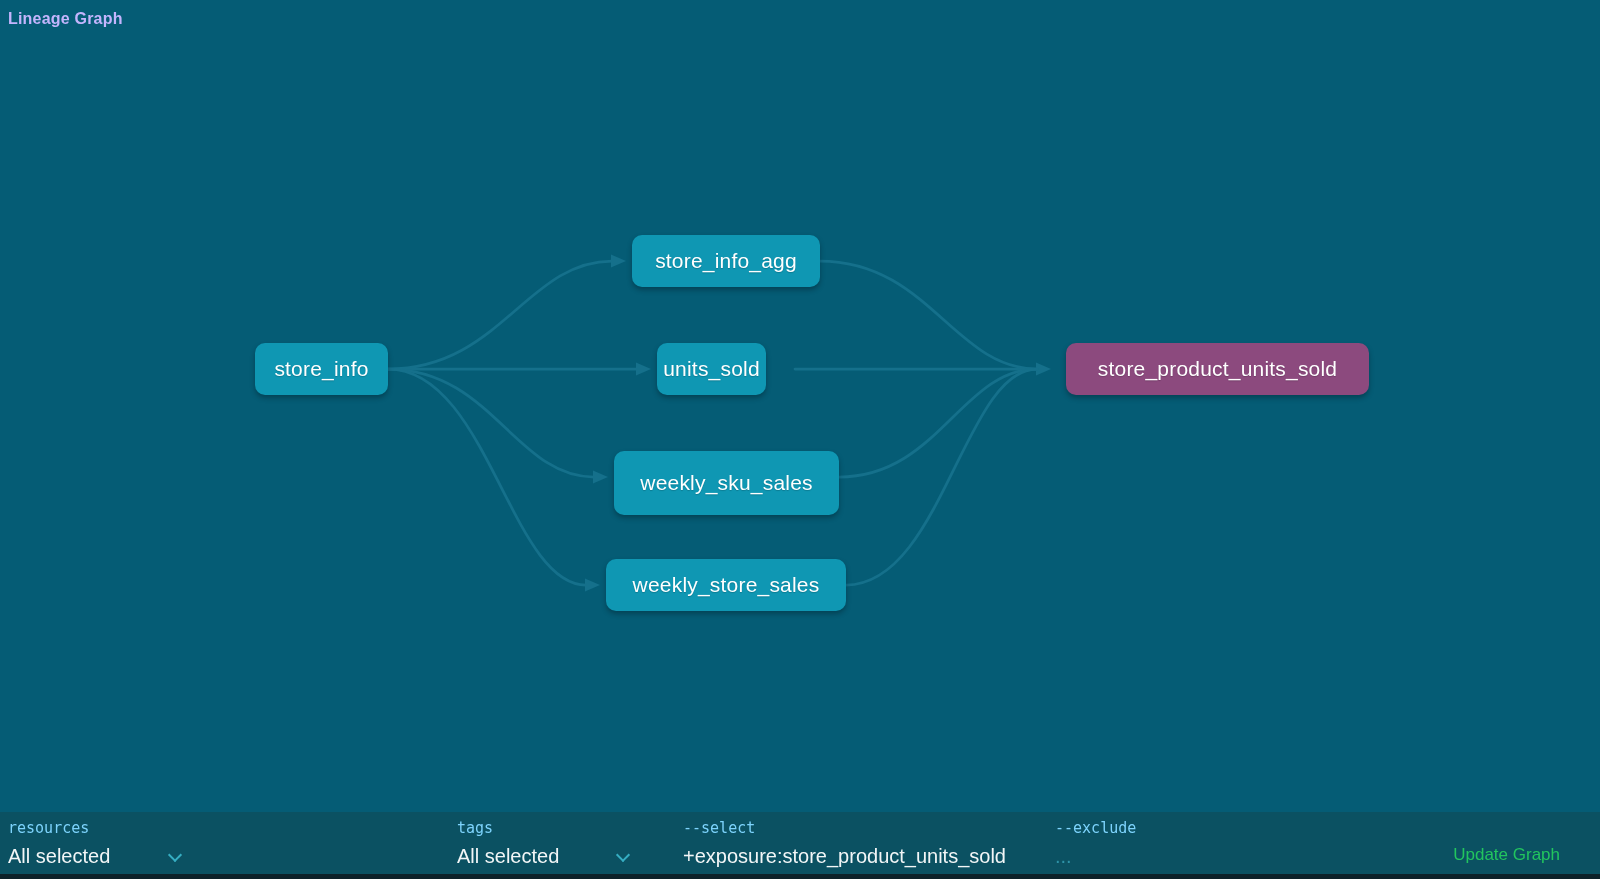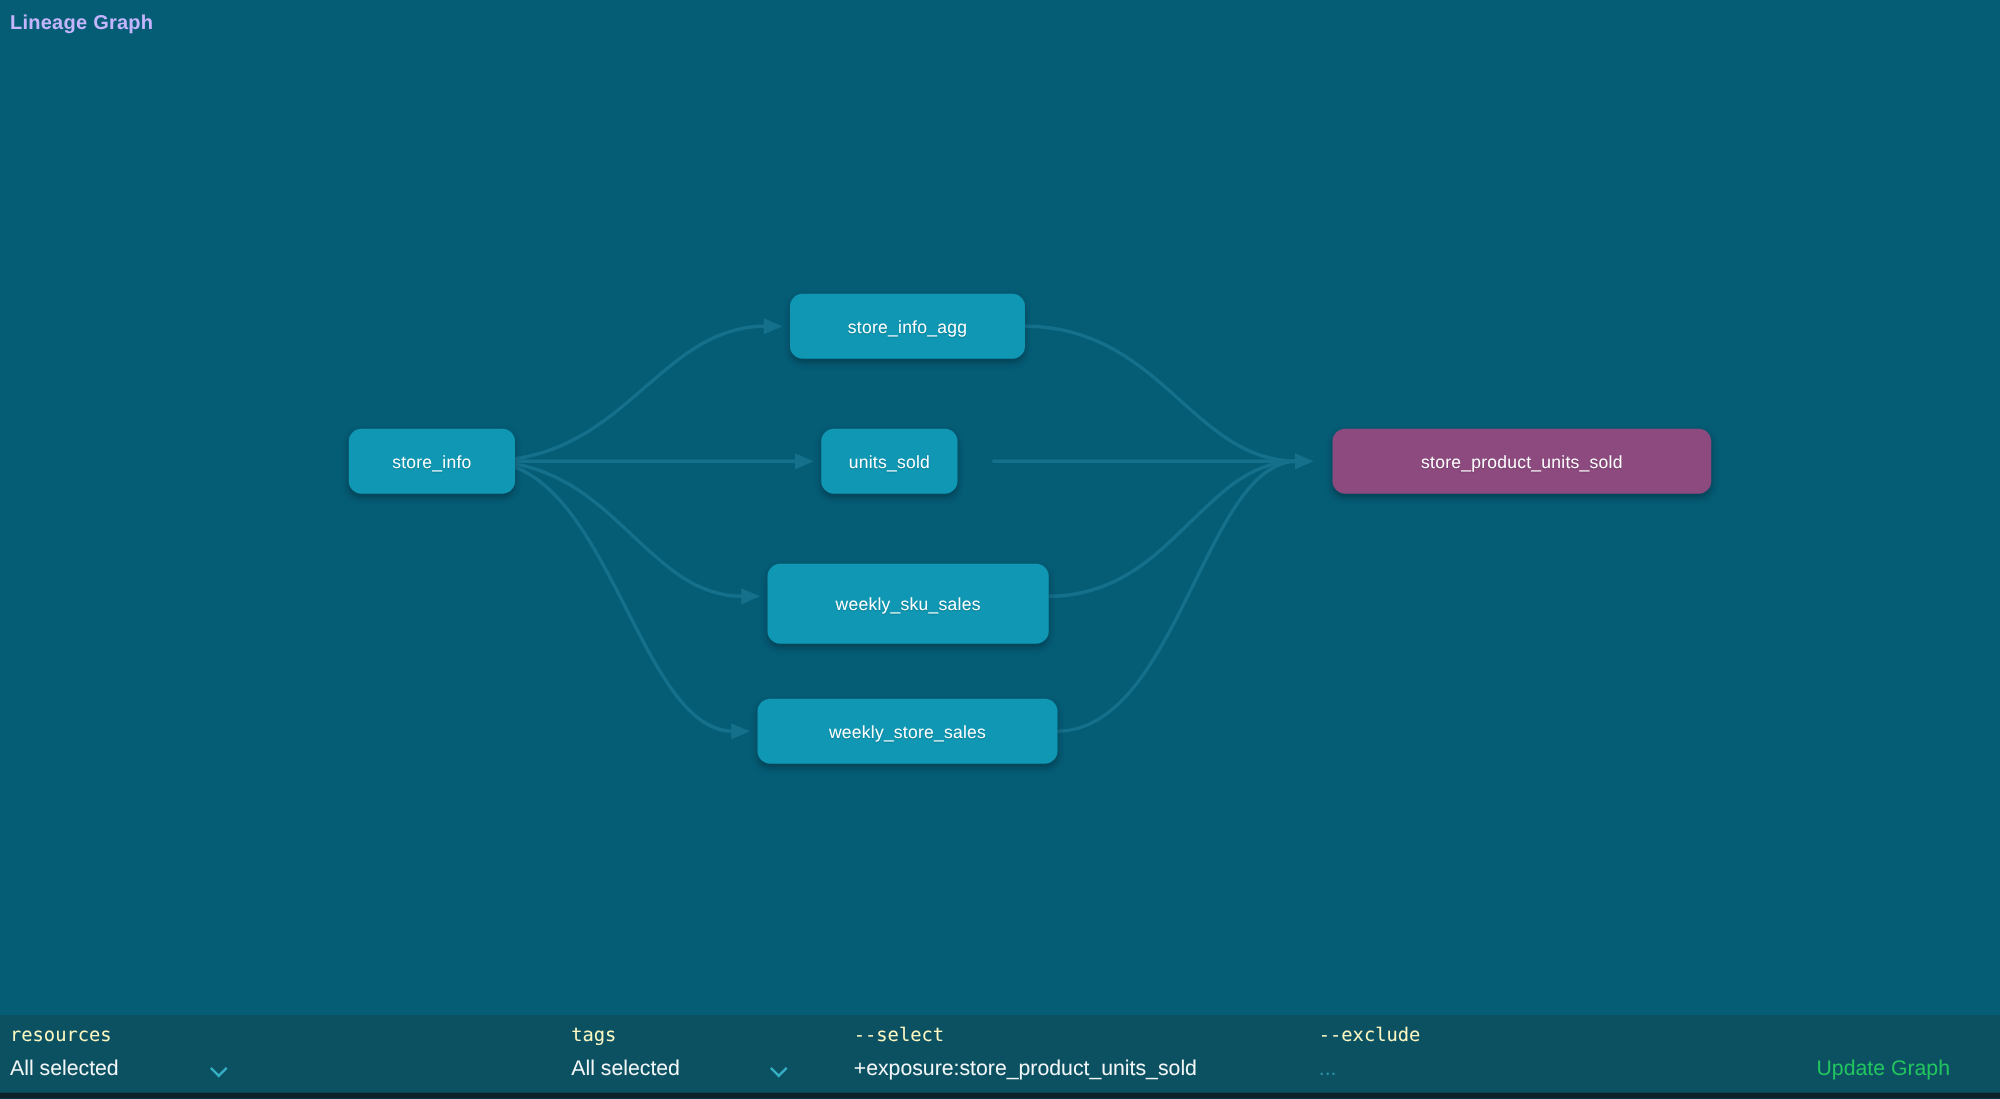--- a/index.html
+++ b/index.html
@@ -36,21 +36,21 @@
   }
   #edge-svg .arrow { fill: #15708B; stroke: none; }
 
   .node {
     position: absolute;
     display: flex;
     align-items: center;
     justify-content: center;
     border-radius: 10px;
     color: #ffffff;
-    font-size: 14px;
+    font-size: 21px;
     letter-spacing: 0.2px;
     box-shadow: 0 3px 5px rgba(0, 20, 30, 0.35);
     text-shadow: 0 1px 1px rgba(0,0,0,0.18);
     cursor: pointer;
     white-space: nowrap;
     z-index: 3;
   }
 
   
   .toolbar {
@@ -59,27 +59,27 @@
     height: 62px;
     background: #0B5162;
     flex: none;
   }
   .tb-col { position: absolute; top: 0; height: 62px; }
   .tb-label {
     position: absolute;
     top: 7px;
     font-family: "DejaVu Sans Mono", monospace;
     font-size: 15px;
-    color: #fef9c3;
+    color: #7dd3fc;
     white-space: nowrap;
   }
   .tb-value {
     position: absolute;
     top: 33px;
-    font-size: 17px;
+    font-size: 20px;
     color: #F2F6F7;
     white-space: nowrap;
     cursor: pointer;
   }
   .tb-value.dim { color: #2E93A8; }
   .chevron {
     position: absolute;
     top: 38px;
     width: 11px;
     height: 11px;
@@ -135,21 +135,21 @@
         <path d="M 608 477 L 593 470.5 L 593 483.5 Z" class="arrow"></path>
         <path d="M 388 369 C 487 369, 510.76 585, 586 585" class="edge"></path>
         <path d="M 600 585 L 585 578.5 L 585 591.5 Z" class="arrow"></path>
         <path d="M 820 261 C 928.5 261, 954.54 369, 1037 369" class="edge"></path>
         <path d="M 795 369 C 916 369, 945.04 369, 1037 369" class="edge"></path>
         <path d="M 1051 369 L 1036 362.5 L 1036 375.5 Z" class="arrow"></path>
         <path d="M 839 477 C 938 477, 961.76 369, 1037 369" class="edge"></path>
         <path d="M 846 585 C 941.5 585, 964.42 369, 1037 369" class="edge"></path>
       </svg>
     <div id="node-layer">
-        <div class="node" style="left: 255px; top: 343px; width: 133px; height: 52px; background: rgb(15, 151, 179); margin-left: 24px;">store_info</div>
+        <div class="node" style="left: 255px; top: 343px; width: 133px; height: 52px; background: rgb(15, 151, 179);">store_info</div>
         <div class="node" style="left: 632px; top: 235px; width: 188px; height: 52px; background: rgb(15, 151, 179);">store_info_agg</div>
         <div class="node" style="left: 657px; top: 343px; width: 109px; height: 52px; background: rgb(15, 151, 179);">units_sold</div>
         <div class="node" style="left: 614px; top: 451px; width: 225px; height: 64px; background: rgb(15, 151, 179);">weekly_sku_sales</div>
         <div class="node" style="left: 606px; top: 559px; width: 240px; height: 52px; background: rgb(15, 151, 179);">weekly_store_sales</div>
         <div class="node" style="left: 1066px; top: 343px; width: 303px; height: 52px; background: rgb(140, 74, 126);">store_product_units_sold</div>
       </div>
   </div>
 
   <div class="toolbar">
 

